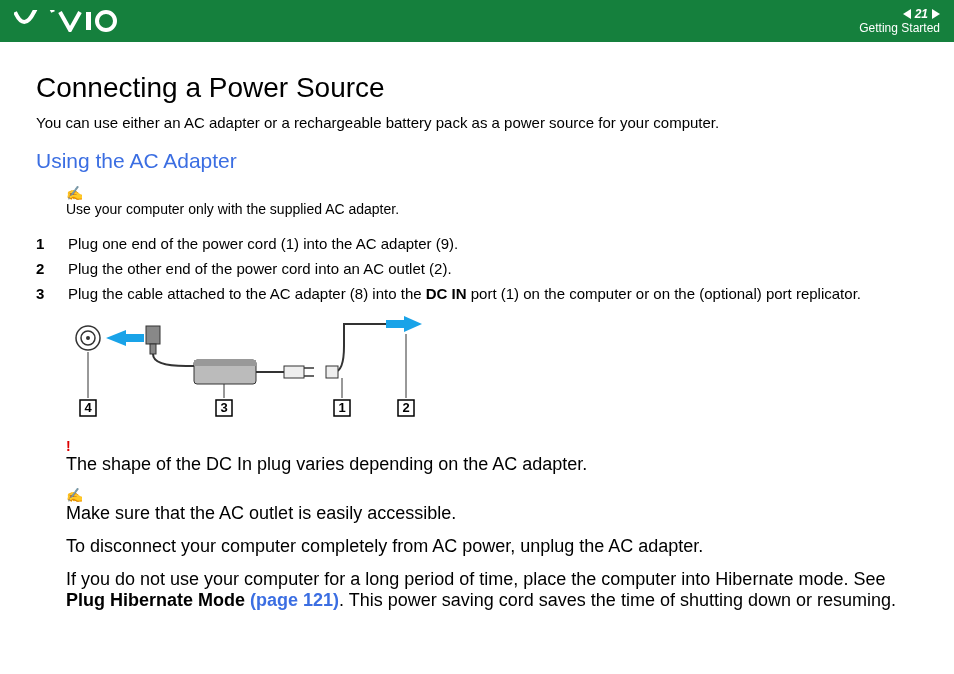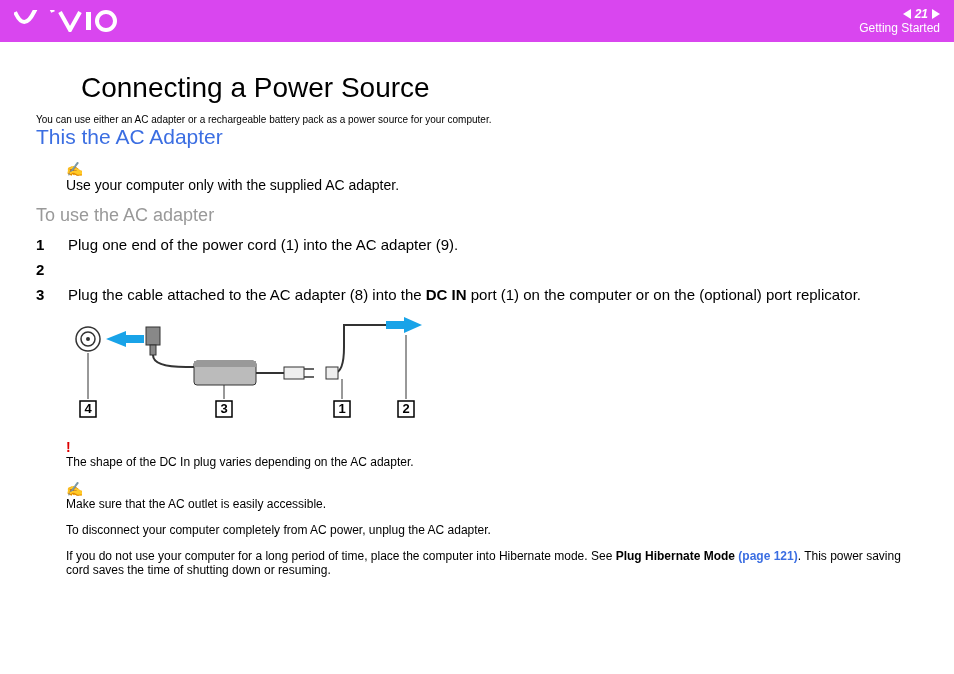--- a/index.html
+++ b/index.html
@@ -4,21 +4,21 @@
 <style>
   * { margin: 0; padding: 0; box-sizing: border-box; }
   body {
     width: 954px;
     height: 674px;
     font-family: Arial, Helvetica, sans-serif;
     background: #fff;
     position: relative;
   }
   .header {
-    background: #d946ef;
+    background: #15803d;
     height: 42px;
     display: flex;
     align-items: center;
     justify-content: space-between;
     padding: 0 14px;
     color: #fff;
   }
   .logo {
     display: flex;
     align-items: center;
@@ -32,42 +32,42 @@
   .tri-left, .tri-right { width: 0; height: 0; display: inline-block; }
   .tri-left { border-top: 5px solid transparent; border-bottom: 5px solid transparent; border-right: 8px solid #fff; }
   .tri-right { border-top: 5px solid transparent; border-bottom: 5px solid transparent; border-left: 8px solid #fff; }
   .content {
     padding: 30px 36px 10px 36px;
   }
   h1 {
     font-size: 28px;
     font-weight: 400;
     margin-bottom: 10px;
-    margin-left: 45px;
   }
   .intro {
-    font-size: 10px;
+    font-size: 15px;
+    margin-bottom: 18px;
   }
   h2 {
     color: #3b6ee2;
     font-size: 21px;
     font-weight: 400;
     margin-bottom: 12px;
   }
   .note-icon {
     color: #3b6ee2;
     font-size: 14px;
     margin-left: 30px;
   }
   .note-text {
     font-family: "Arial Narrow", Arial, sans-serif;
     font-stretch: condensed;
     font-size: 14px;
     margin-left: 30px;
-    margin-bottom: 12px;
+    margin-bottom: 18px;
   }
   h3 {
     color: #999;
     font-size: 18px;
     font-weight: 400;
     margin-bottom: 10px;
   }
   .steps { list-style: none; }
   .steps li {
     display: flex;
@@ -84,21 +84,21 @@
   .warn-icon {
     color: #d00;
     font-weight: bold;
     font-size: 14px;
     margin-left: 30px;
   }
   .compact-block {
     margin-left: 30px;
     font-family: "Arial Narrow", Arial, sans-serif;
     font-stretch: condensed;
-    font-size: 12px;
+    font-size: 18px;
   }
   .compact-block p { margin-bottom: 12px; }
 </style>
 </head>
 <body>
 
 <div class="header">
   <div class="logo">
     <svg width="110" height="22" viewBox="0 0 110 22">
       <path d="M1 2 Q 10 22 20 2 Q 30 -18 39 2" stroke="#fff" stroke-width="4" fill="none"></path>
@@ -113,34 +113,34 @@
       <span>21</span>
       <span class="tri-right"></span>
     </div>
     <div>Getting Started</div>
   </div>
 </div>
 
 <div class="content">
   <h1>Connecting a Power Source</h1>
   <p class="intro">You can use either an AC adapter or a rechargeable battery pack as a power source for your computer.</p>
-  <h2>This the AC Adapter</h2>
+  <h2>Using the AC Adapter</h2>
 
   <div class="note-icon">✍</div>
   <p class="note-text">Use your computer only with the supplied AC adapter.</p>
 
-  <h3>To use the AC adapter</h3>
 
   <ol class="steps">
     <li>
       <span class="step-num">1</span>
       <span>Plug one end of the power cord (1) into the AC adapter (9).</span>
     </li>
     <li>
       <span class="step-num">2</span>
+      <span>Plug the other end of the power cord into an AC outlet (2).</span>
     </li>
     <li>
       <span class="step-num">3</span>
       <span>
         <span>Plug the cable attached to the AC adapter (8) into the </span><span class="bold">DC IN</span><span> port (1) on the computer or on the (optional) port replicator.</span>
       </span>
     </li>
   </ol>
 
   <div class="diagram">

